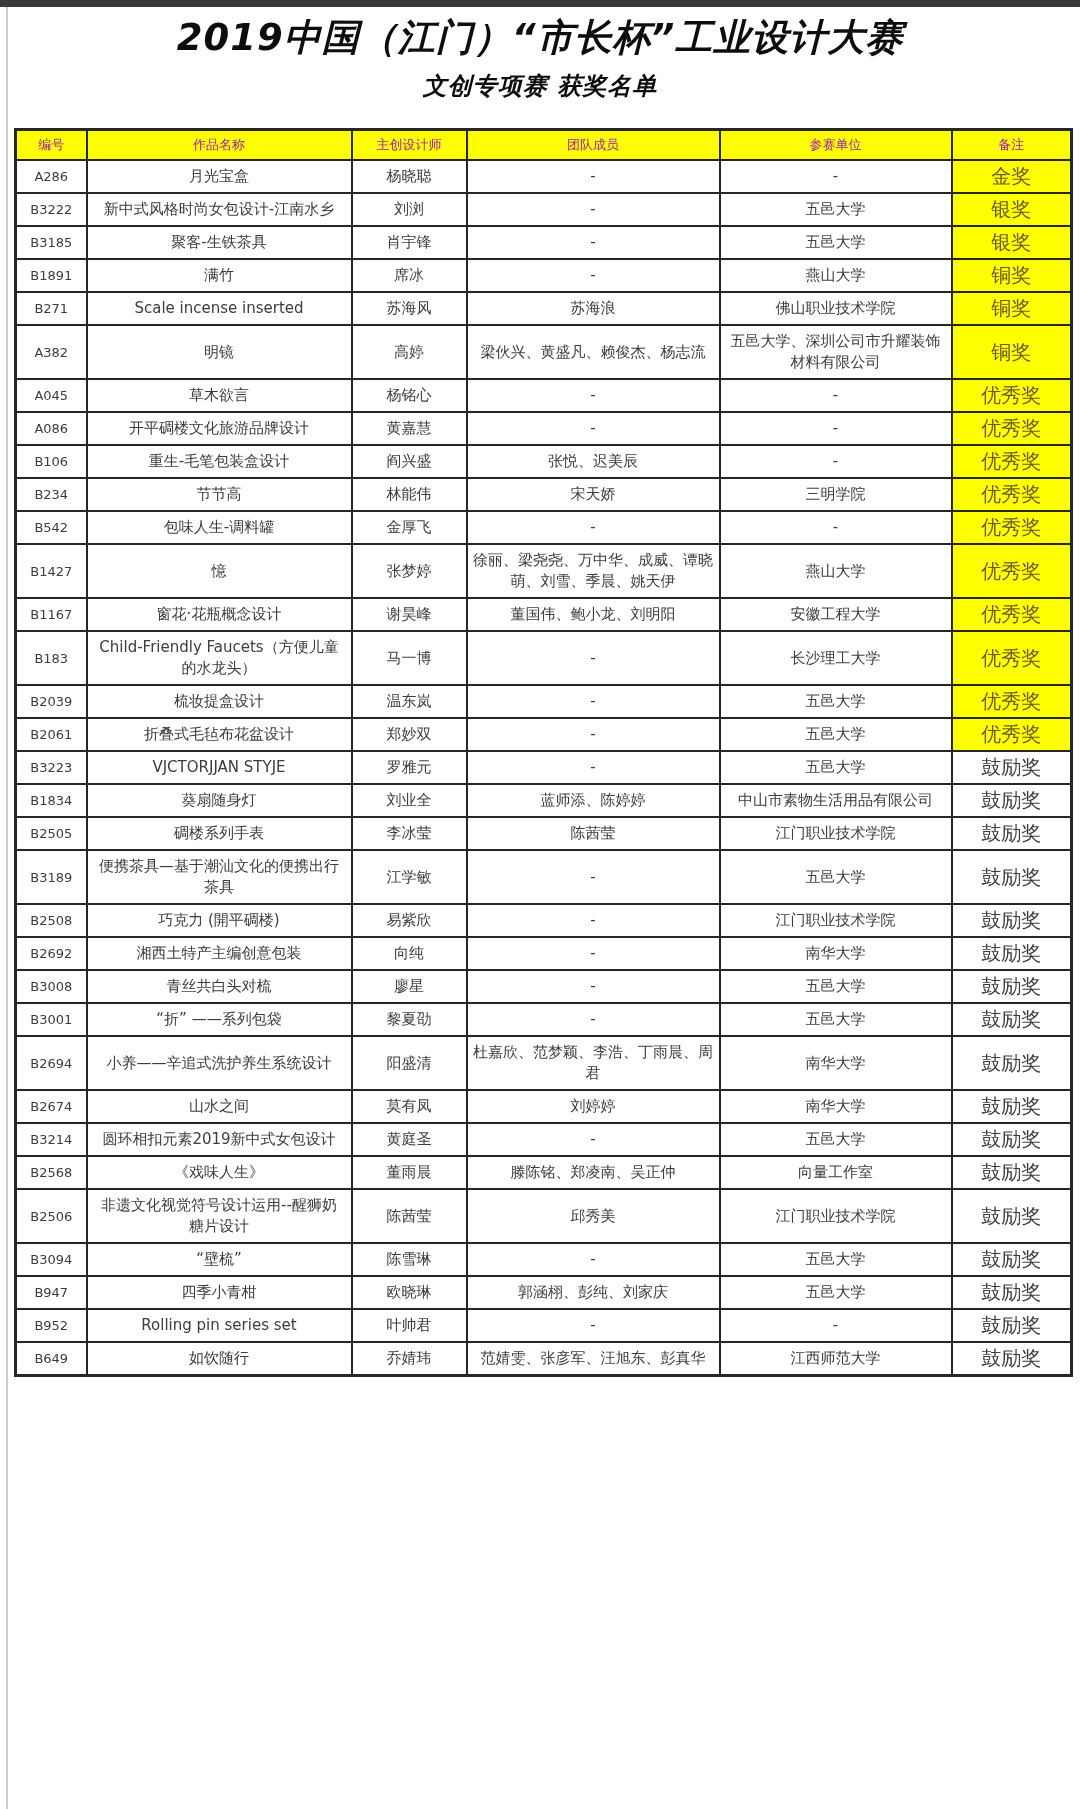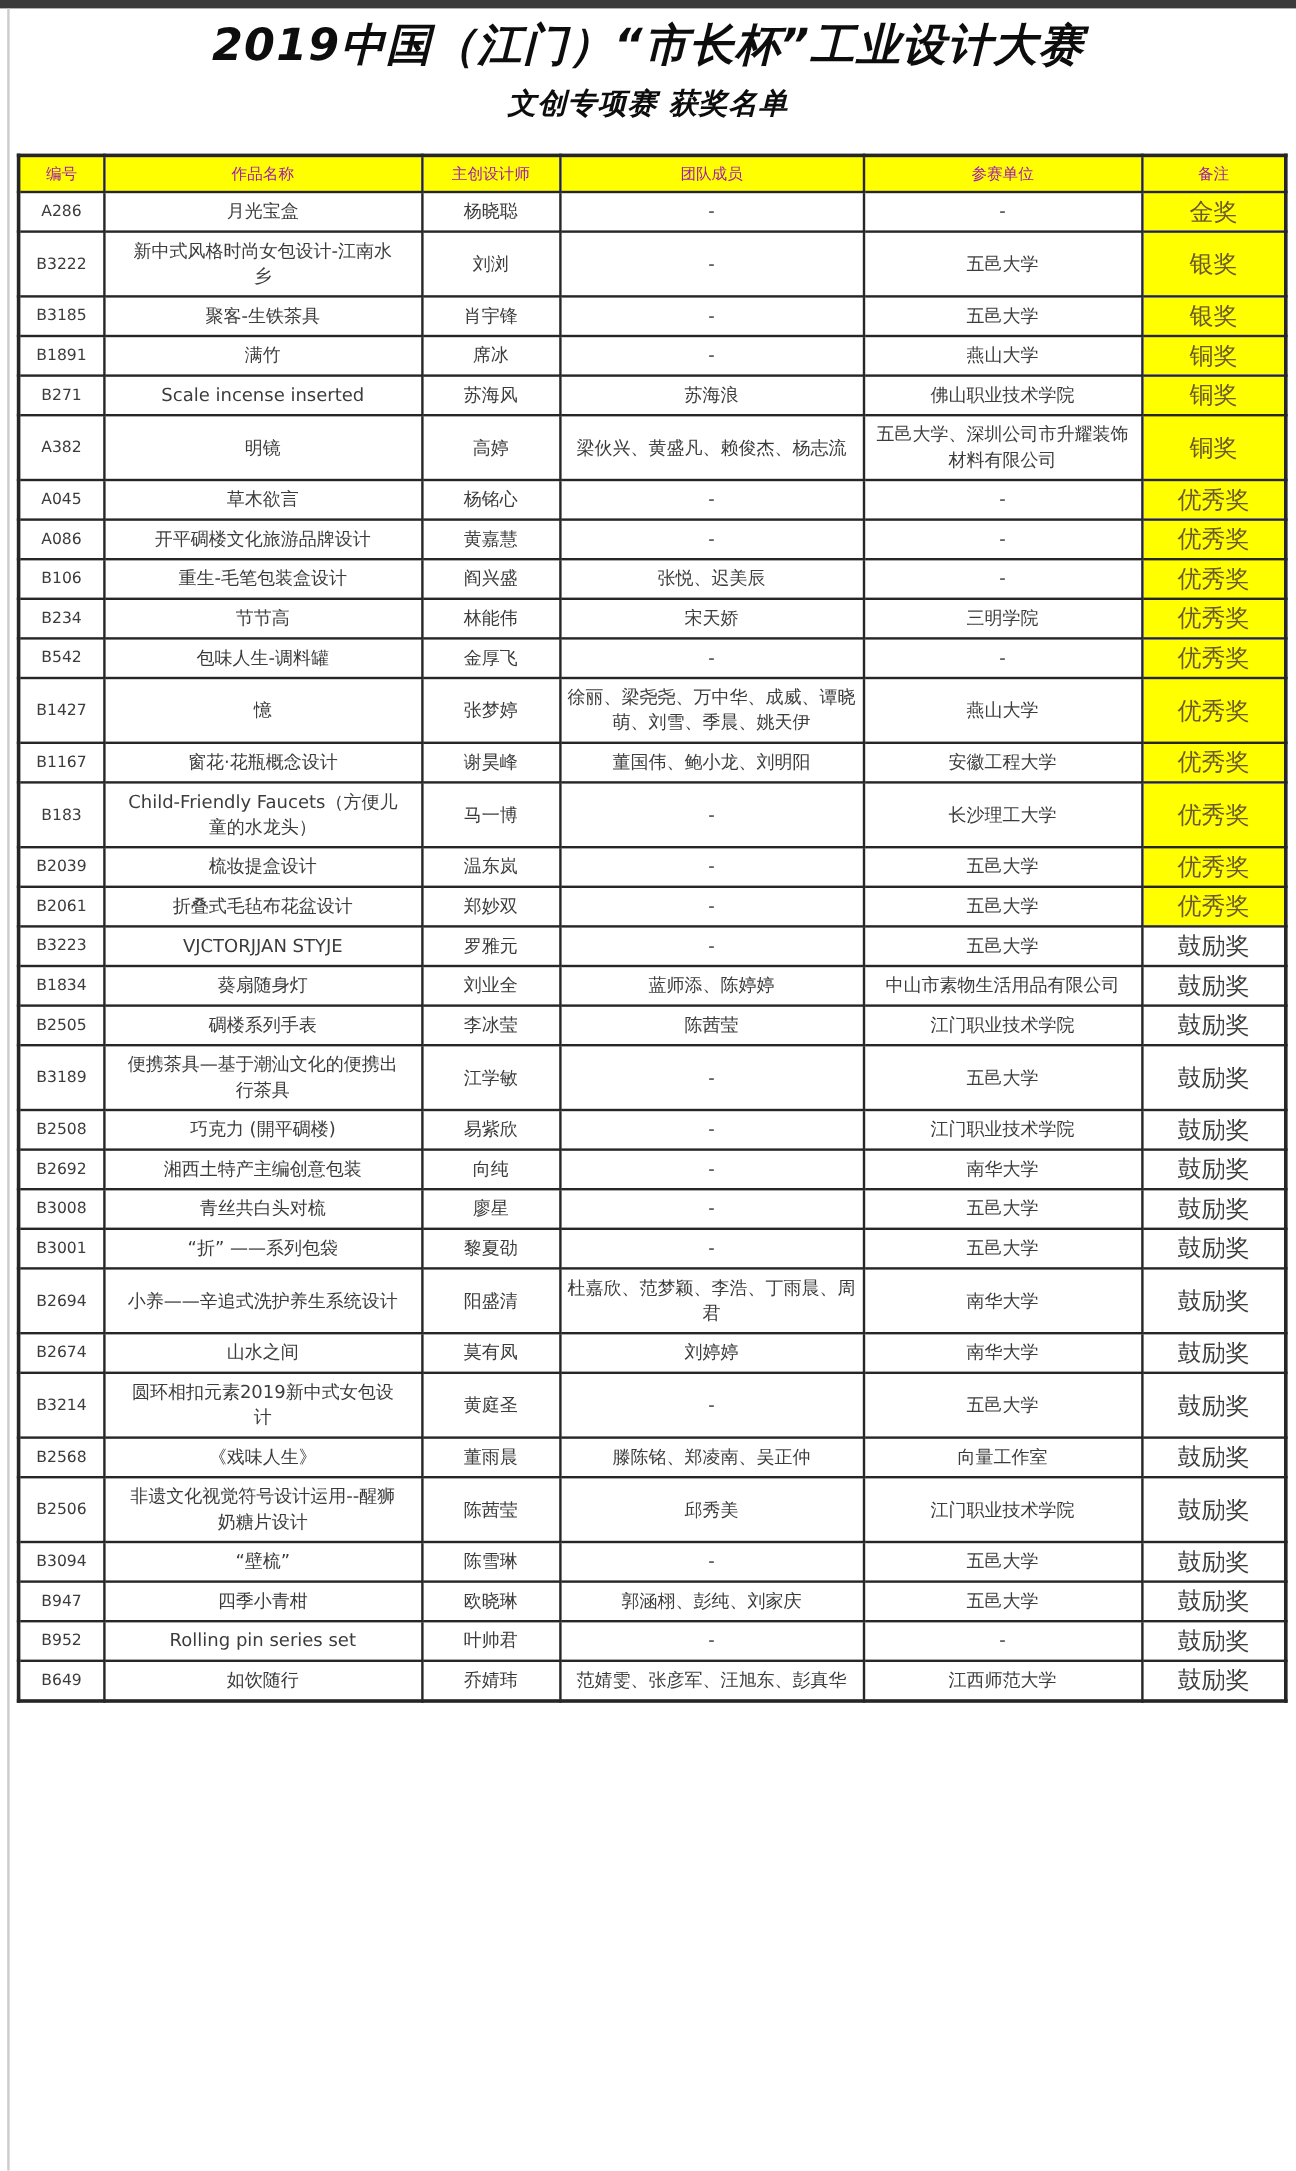--- a/index.html
+++ b/index.html
@@ -45,21 +45,21 @@
   }
   .award-table td {
     color:var(--text-color);
     font-size:15px;
     line-height:21px;
     height:29px;
     padding:5px 4px;
     font-weight:normal;
   }
   td.c-id { font-size:13px; }
-  td.c-work { padding:5px 18px; }
+  td.c-work { padding:5px 8px; }
   td.c-award { font-size:20px;margin-top:48px; }
   td.c-award.hl { background:var(--highlight-bg); color:var(--award-text); }
 </style>
 </head>
 <body>
 
 <div class="top-strip"></div>
 <div class="left-edge"></div>
 
 <div class="title-block">

